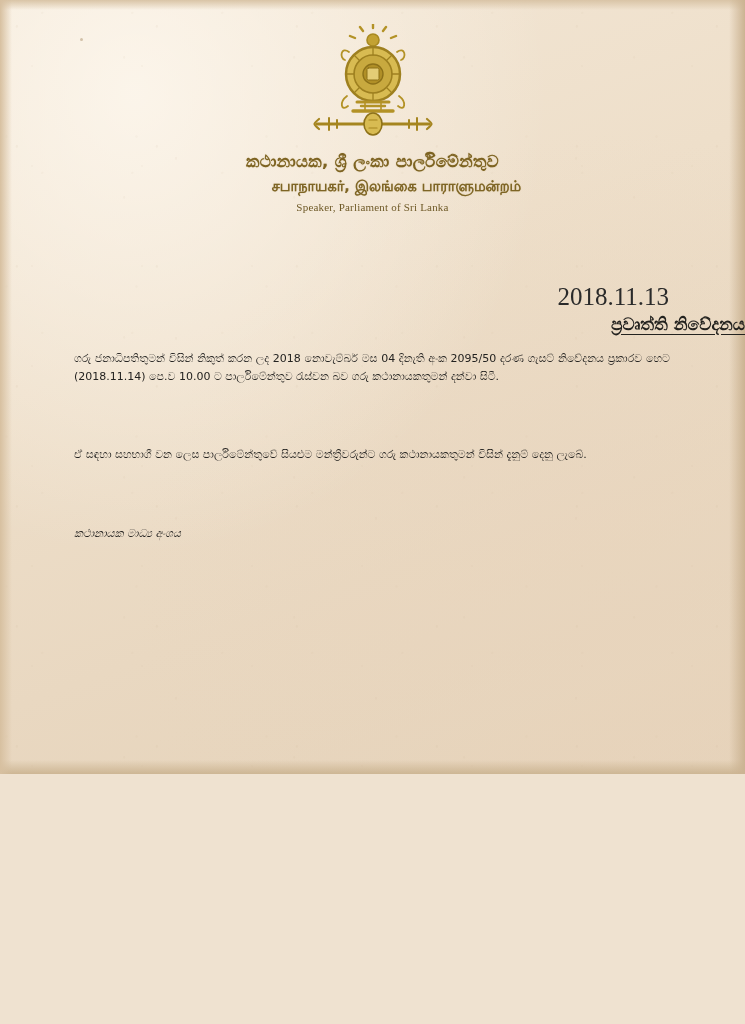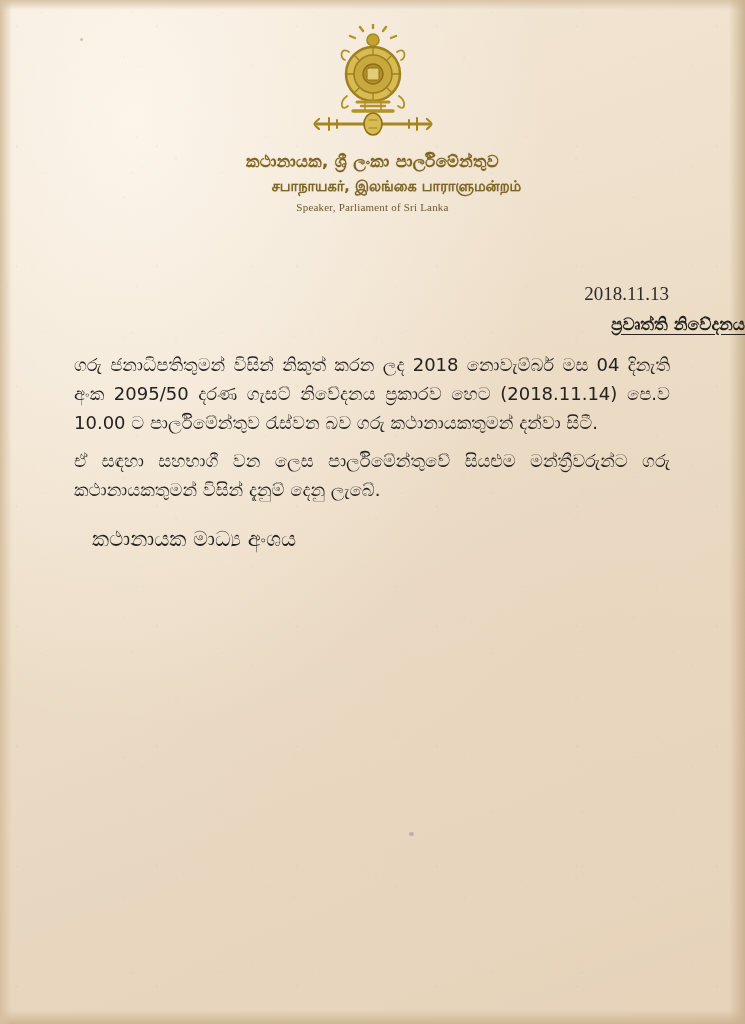--- a/index.html
+++ b/index.html
@@ -11,21 +11,21 @@
     height: 1024px;
     background: #efe2d0;
     font-family: "Liberation Serif", serif;
     overflow: hidden;
   }
 
   
   .page {
     position: relative;
     width: 745px;
-    height: 1024px;
+    height: 774px;
     background:
       radial-gradient(ellipse at 18% 12%, rgba(255,250,242,0.75) 0%, rgba(255,250,242,0) 48%),
       radial-gradient(ellipse at 82% 78%, rgba(232,212,188,0.55) 0%, rgba(232,212,188,0) 55%),
       linear-gradient(160deg, #f3e7d6 0%, #eedfca 38%, #e9d8c1 68%, #e5d2b9 100%);
     box-sizing: border-box;
     overflow: hidden;
   }
   
   .grain {
     position: absolute;
@@ -92,21 +92,21 @@
     font-family: "Liberation Serif", serif;
     font-style: normal;
     letter-spacing: .2px;
   }
 
   
   .date {
     position: absolute;
     top: 283px;
     right: 76px;
-    font-size: 19px;
+    font-size: 25px;
     color: #2a2a2a;
     font-family: "Liberation Serif", serif;
     text-align: right;
   }
 
   .doc-title {
     position: absolute;
     top: 314px;
     left: 0;
     right: 0;
@@ -116,37 +116,38 @@
     color: #23221f;
     font-family: "DejaVu Sans", sans-serif;
     text-decoration: underline;
     text-underline-offset: 4px;
   }
 
   .para {
     position: absolute;
     left: 74px;
     width: 596px;
-    font-size: 18px;
+    font-size: 11px;
     line-height: 1.62;
     color: #232220;
     font-family: "DejaVu Sans", sans-serif;
     text-align: justify;
     text-justify: inter-word;
   }
   .para-1 { top: 350px; }
   .para-2 { top: 446px; }
 
   .signoff {
     position: absolute;
-    left: 92px;
+    left: 74px;
     top: 527px;
-    font-size: 21px;
+    font-size: 11px;
     color: #232220;
     font-family: "DejaVu Sans", sans-serif;
+    font-style: italic;
   }
 
   
   .speck {
     position: absolute;
     width: 5px; height: 4px;
     background: #9a86bb;
     opacity: .55;
     border-radius: 50%;
     top: 832px; left: 409px;

